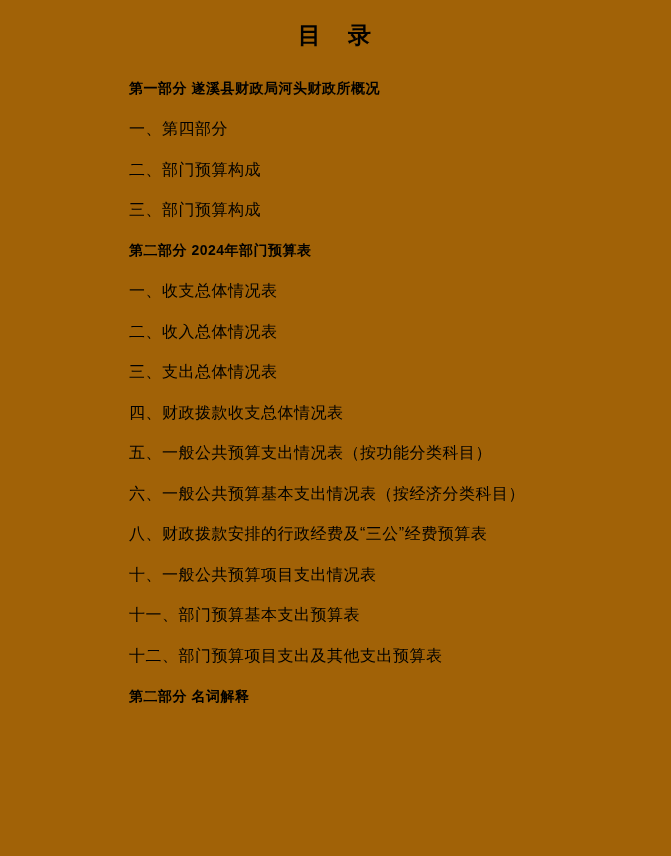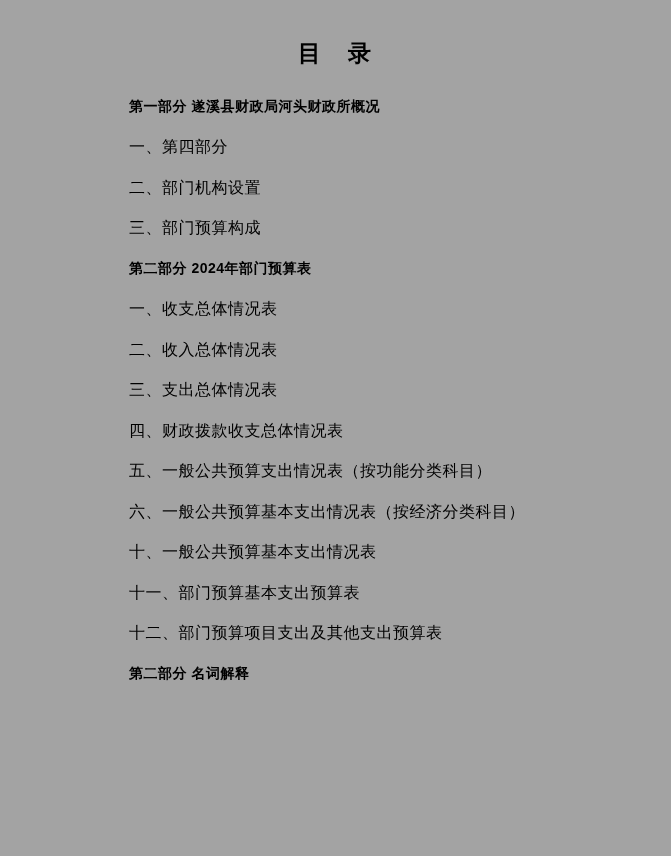--- a/index.html
+++ b/index.html
@@ -7,22 +7,22 @@
     width: 671px;
     height: 856px;
     background: #ffffff;
     font-family: "Liberation Sans", "DejaVu Sans", sans-serif;
     color: #000000;
     overflow: hidden;
   }
   .page {
     width: 671px;
     height: 856px;
-    padding-top: 38px;
-    background: #a3a3a3;
+    padding-top: 20px;
+    background: #a16207;
   }
   .doc-title {
     text-align: center;
     font-size: 23px;
     font-weight: bold;
     letter-spacing: 2px;
     height: 30px;
     line-height: 30px;
   }
   .toc-list {
@@ -49,28 +49,29 @@
 </head>
 <body>
 
 <div class="page">
 
   <div class="doc-title">目　录</div>
 
   <div class="toc-list">
     <div class="toc-entry section">第一部分  遂溪县财政局河头财政所概况</div>
     <div class="toc-entry">一、第四部分</div>
-    <div class="toc-entry">二、部门机构设置</div>
+    <div class="toc-entry">二、部门预算构成</div>
     <div class="toc-entry">三、部门预算构成</div>
     <div class="toc-entry section">第二部分  2024年部门预算表</div>
     <div class="toc-entry">一、收支总体情况表</div>
     <div class="toc-entry">二、收入总体情况表</div>
     <div class="toc-entry">三、支出总体情况表</div>
     <div class="toc-entry">四、财政拨款收支总体情况表</div>
     <div class="toc-entry">五、一般公共预算支出情况表（按功能分类科目）</div>
     <div class="toc-entry">六、一般公共预算基本支出情况表（按经济分类科目）</div>
-    <div class="toc-entry">十、一般公共预算基本支出情况表</div>
+    <div class="toc-entry">八、财政拨款安排的行政经费及“三公”经费预算表</div>
+    <div class="toc-entry">十、一般公共预算项目支出情况表</div>
     <div class="toc-entry">十一、部门预算基本支出预算表</div>
     <div class="toc-entry">十二、部门预算项目支出及其他支出预算表</div>
     <div class="toc-entry section">第二部分  名词解释</div>
   </div>
 
 </div>
 
 </body></html>

